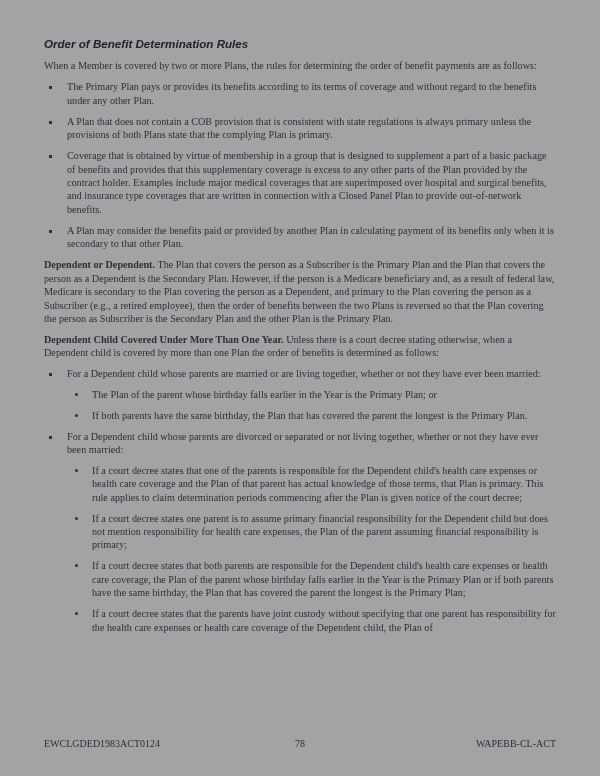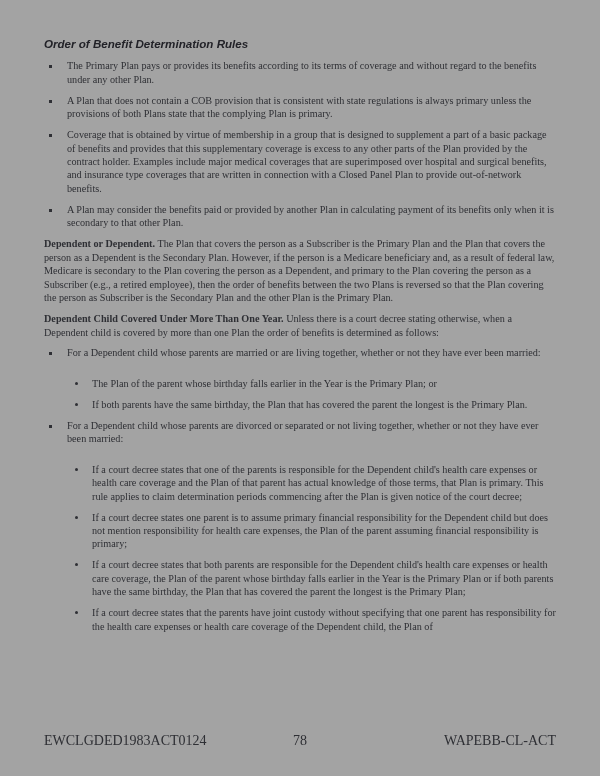--- a/index.html
+++ b/index.html
@@ -21,45 +21,46 @@
     font-style: italic;
     font-weight: bold;
     font-size: 11.6px;
     margin: 0 0 8px 0;
     color: #222228;
   }
   p { margin: 0 0 7.5px 0; }
   .lead { font-weight: bold; }
   ul { margin: 0 0 7.5px 0; padding: 0; }
   ul.sq { list-style-type: square; padding-left: 17px; }
-  ul.dot { list-style-type: disc; padding-left: 21px; margin-top: 17px; margin-bottom: 0; }
+  ul.dot { list-style-type: disc; padding-left: 21px; margin-top: 7px; margin-bottom: 0; }
   li { margin: 0 0 7.5px 0; padding-left: 6px; }
   ul.dot li { padding-left: 4px; }
   li:last-child { margin-bottom: 0; }
   ul.sq > li::marker { font-size: 9px; }
   .footer {
     position: absolute;
     left: 44px;
     right: 44px;
     bottom: 26px;
     display: grid;
     grid-template-columns: 1fr auto 1fr;
-    font-size: 14px;
+    font-size: 10px;
     color: #2e2f34;
   }
   .footer .f-center { text-align: center; }
   .footer .f-right { text-align: right; }
 </style>
 </head>
 <body>
 
 <div class="page">
 
   <h1 class="title">Order of Benefit Determination Rules</h1>
 
+  <p>When a Member is covered by two or more Plans, the rules for determining the order of benefit payments are as follows:</p>
 
   <ul class="sq">
     <li><span>The Primary Plan pays or provides its benefits according to its terms of coverage and without regard to the benefits under any other Plan.</span></li>
     <li><span>A Plan that does not contain a COB provision that is consistent with state regulations is always primary unless the provisions of both Plans state that the complying Plan is primary.</span></li>
     <li><span>Coverage that is obtained by virtue of membership in a group that is designed to supplement a part of a basic package of benefits and provides that this supplementary coverage is excess to any other parts of the Plan provided by the contract holder. Examples include major medical coverages that are superimposed over hospital and surgical benefits, and insurance type coverages that are written in connection with a Closed Panel Plan to provide out-of-network benefits.</span></li>
     <li><span>A Plan may consider the benefits paid or provided by another Plan in calculating payment of its benefits only when it is secondary to that other Plan.</span></li>
   </ul>
 
 
   <p>

